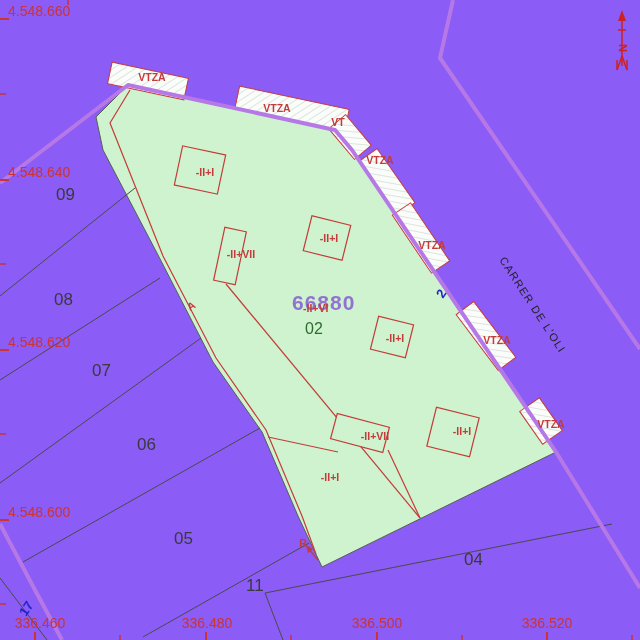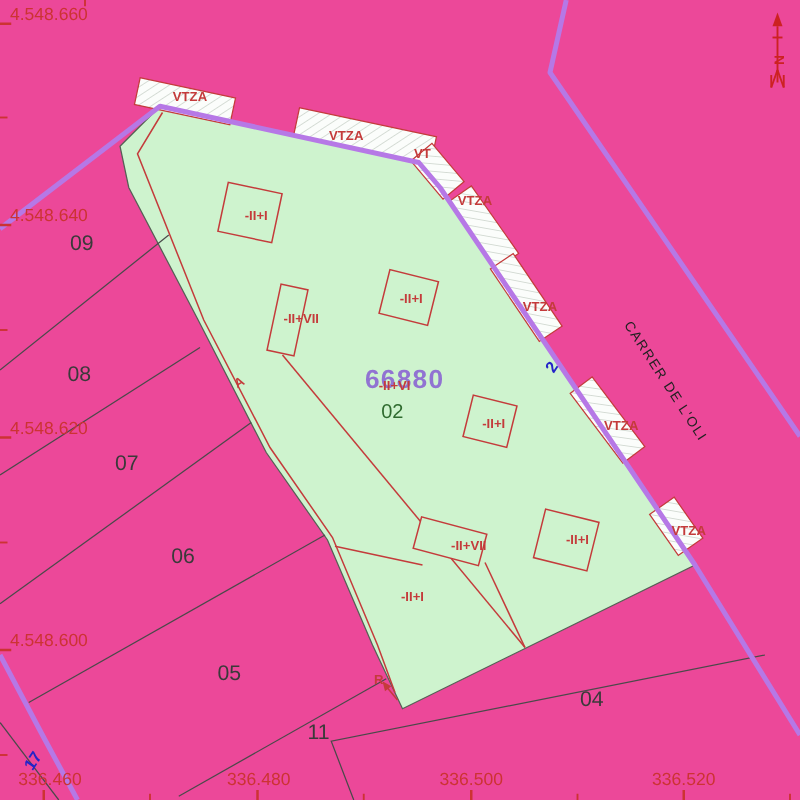--- a/index.html
+++ b/index.html
@@ -1,16 +1,16 @@
 <!DOCTYPE html>
 <html><head>
 <meta charset="utf-8">
 <style>
   html,body{margin:0;padding:0;background:#ffffff;}
-  .map-stage{position:relative;width:640px;height:640px;background:#ec4899;overflow:hidden;
+  .map-stage{position:relative;width:640px;height:640px;background:#8b5cf6;overflow:hidden;
              font-family:"Liberation Sans",sans-serif;}
   svg{display:block;}
   svg text{font-family:"Liberation Sans",sans-serif;}
   .axis-label{fill:#cc3333;font-size:14px;}
   .neighbor-label{fill:#3a3a3a;font-size:17px;}
   .floor-label{fill:#c43b3b;font-size:10.5px;font-weight:bold;}
   .porch-label{fill:#c43b3b;font-size:10.5px;font-weight:bold;}
   .ref-label{fill:#9173d2;font-size:21px;font-weight:bold;letter-spacing:1px;}
   .subparcel-label{fill:#2f6b2f;font-size:16px;}
   .street-name{fill:#222222;font-size:11px;letter-spacing:1.2px;}

